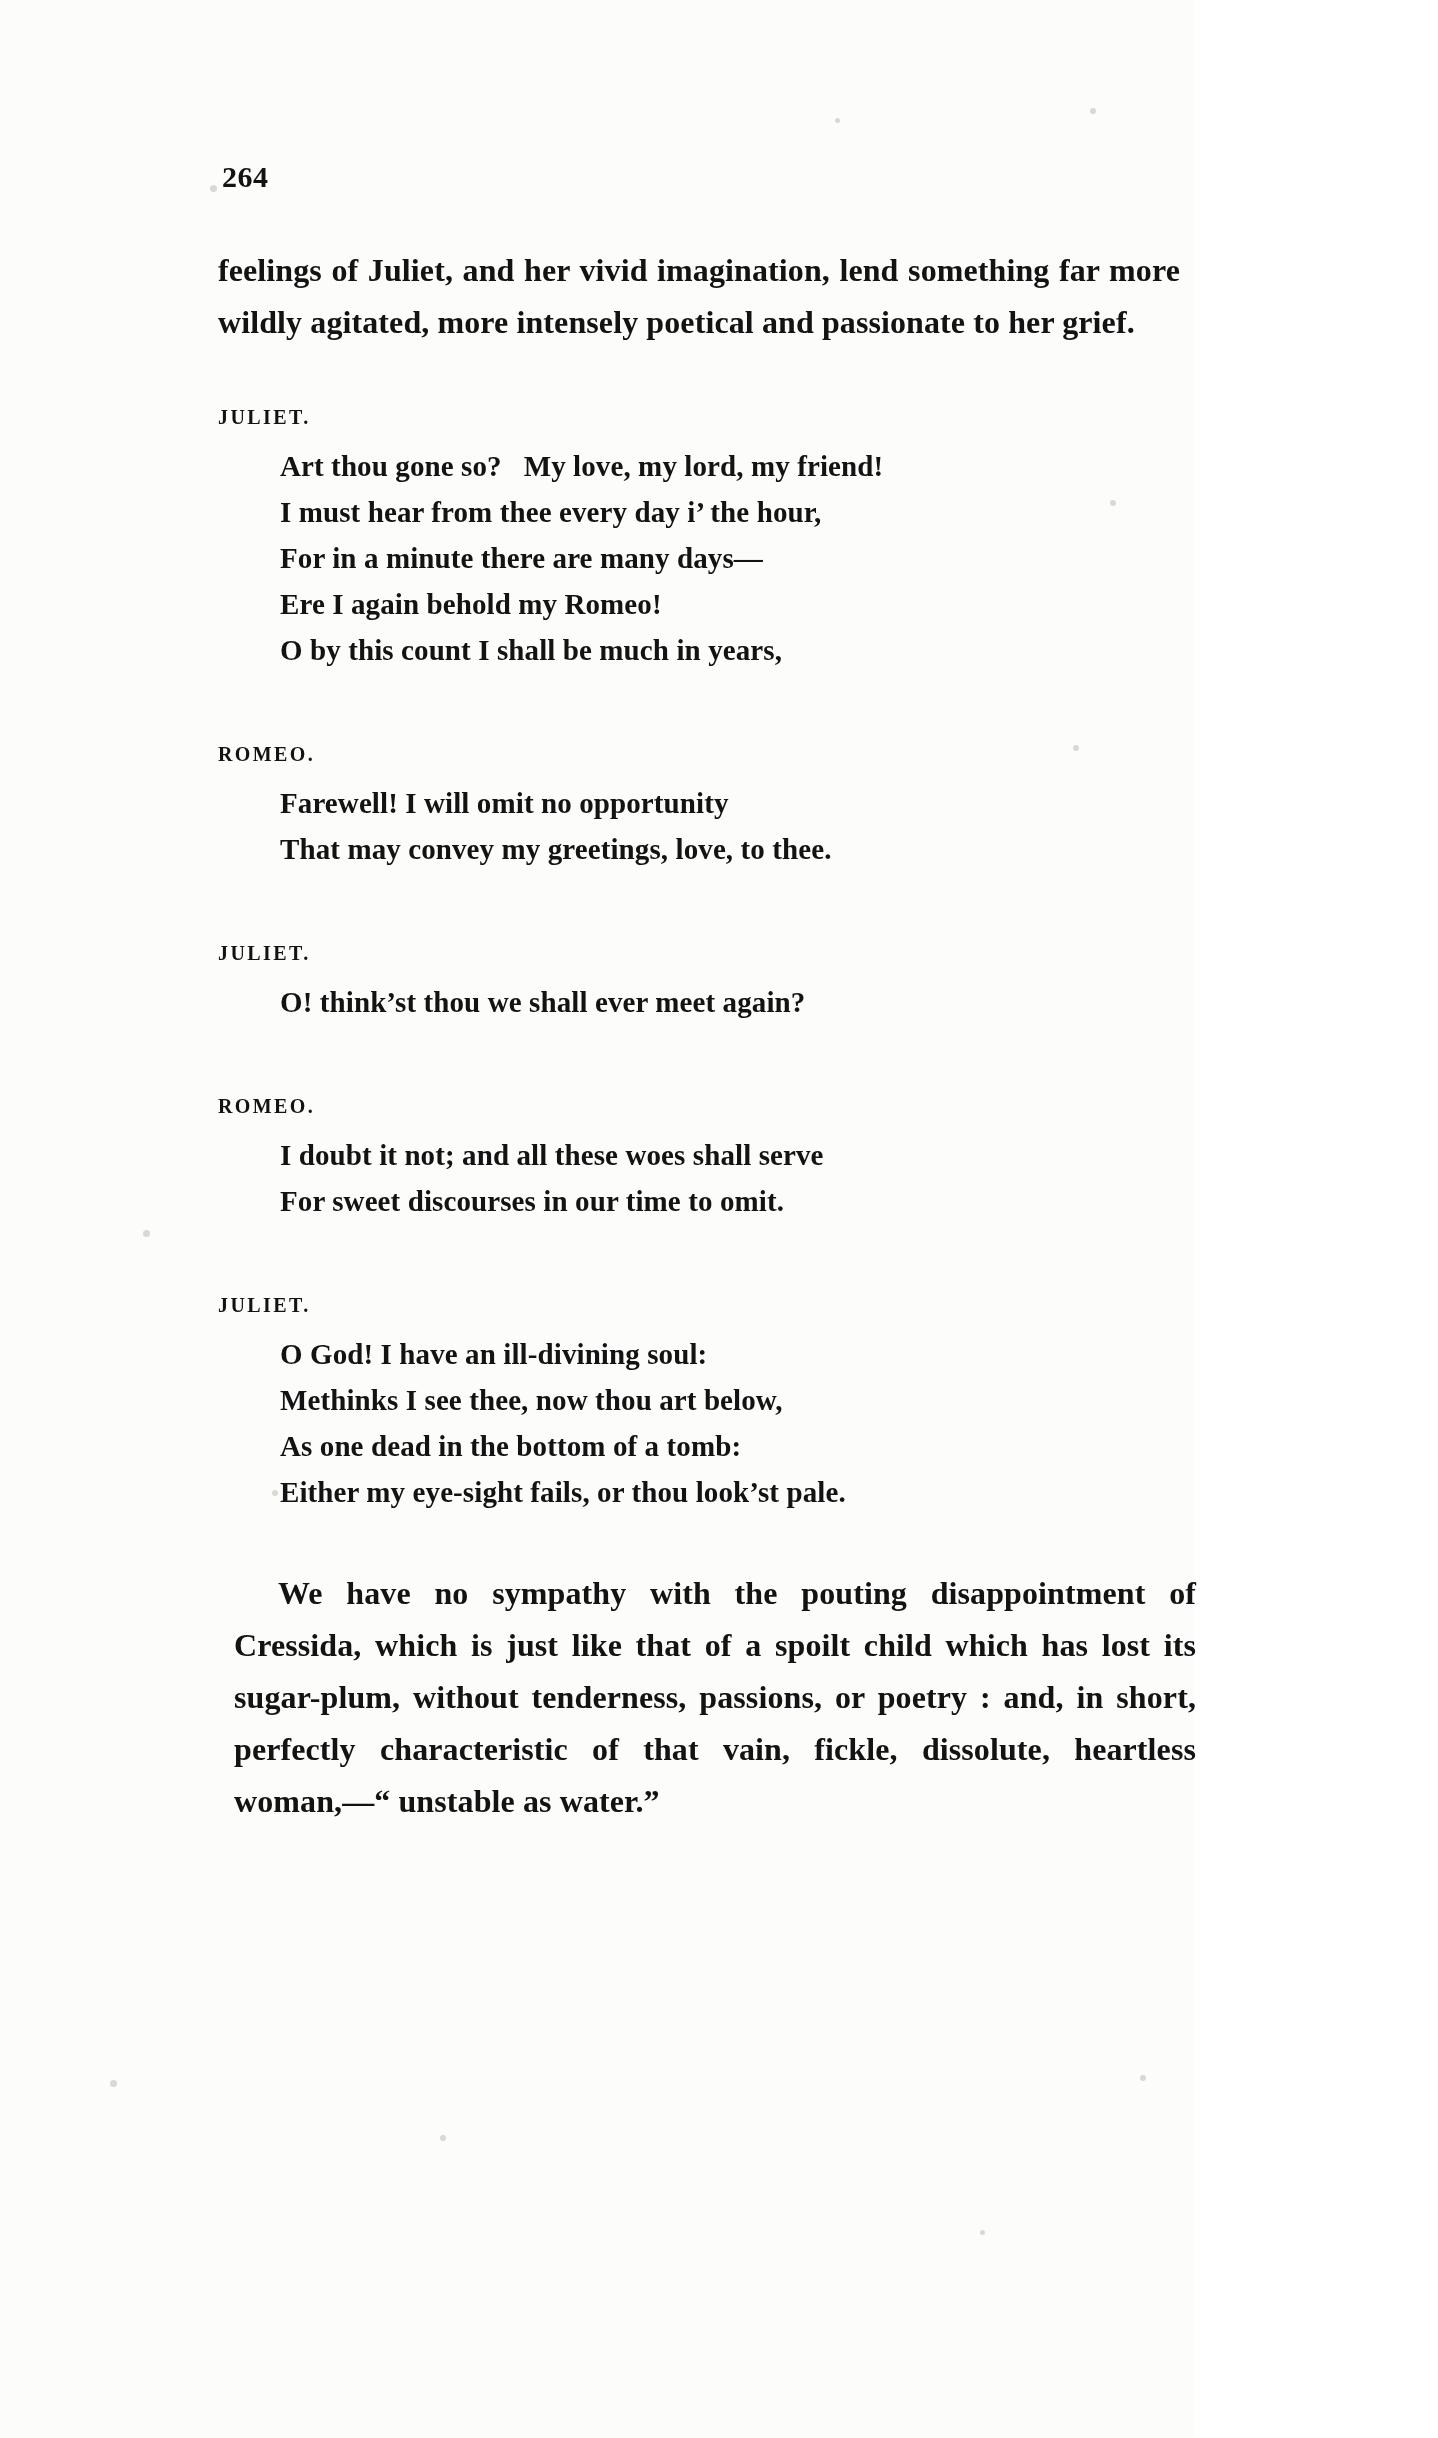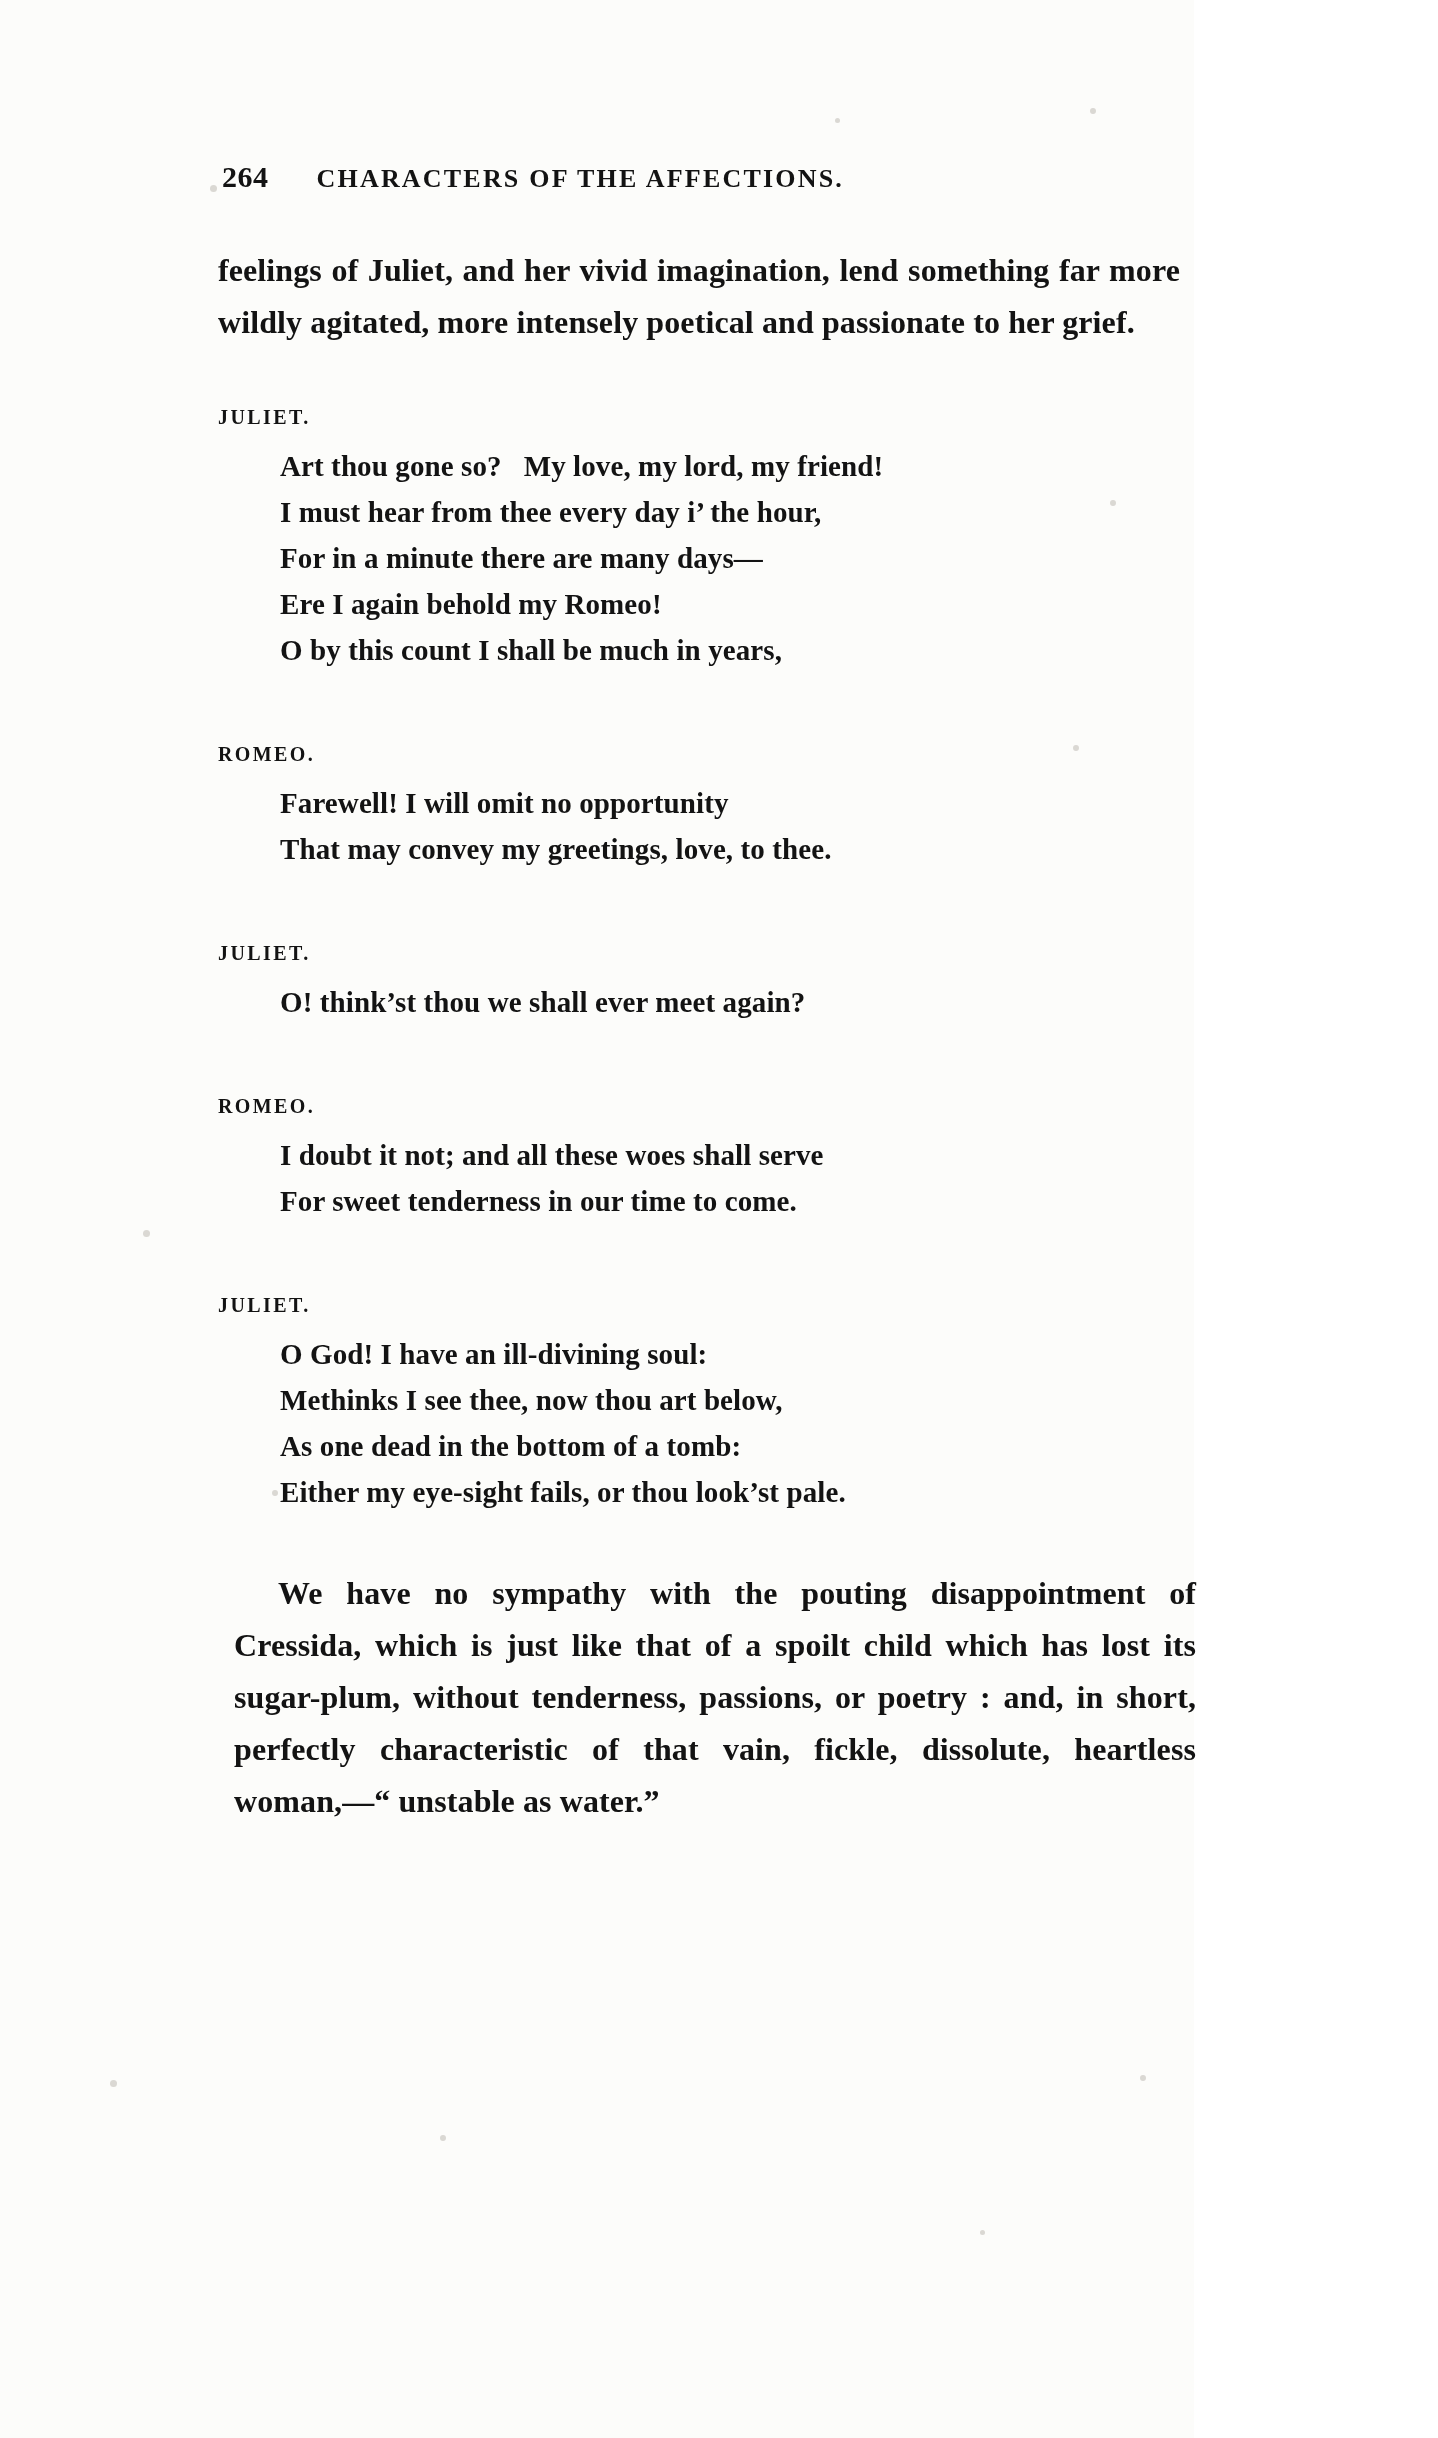--- a/index.html
+++ b/index.html
@@ -115,21 +115,20 @@
   <div class="speckle" style="left:272px;top:1490px;width:6px;height:6px;"></div>
   <div class="speckle" style="left:110px;top:2080px;width:7px;height:7px;"></div>
   <div class="speckle" style="left:440px;top:2135px;width:6px;height:6px;"></div>
   <div class="speckle" style="left:1140px;top:2075px;width:6px;height:6px;"></div>
   <div class="speckle" style="left:980px;top:2230px;width:5px;height:5px;"></div>
 
   <div class="content">
 
     <div class="header">
       <div class="folio">264</div>
-      <div class="running-title">CHARACTERS OF THE AFFECTIONS.</div>
     </div>
 
     <p class="para first-block body-serif">feelings of Juliet, and her vivid imagination, lend something far more wildly agitated, more intensely poetical and passionate to her grief.</p>
 
     <div class="verse-block">
       <div class="speaker">JULIET.</div>
       <div class="verse-lines">
         <div class="verse-line">Art thou gone so?   My love, my lord, my friend!</div>
         <div class="verse-line">I must hear from thee every day i’ the hour,</div>
         <div class="verse-line">For in a minute there are many days—</div>
@@ -156,21 +155,21 @@
         <div class="verse-line">O! think’st thou we shall ever meet again?</div>
       </div>
     </div>
 
     <div class="gap-sm"></div>
 
     <div class="verse-block">
       <div class="speaker">ROMEO.</div>
       <div class="verse-lines">
         <div class="verse-line">I doubt it not; and all these woes shall serve</div>
-        <div class="verse-line">For sweet tenderness in our time to come.</div>
+        <div class="verse-line">For sweet discourses in our time to omit.</div>
       </div>
     </div>
 
     <div class="gap-sm"></div>
 
     <div class="verse-block">
       <div class="speaker">JULIET.</div>
       <div class="verse-lines">
         <div class="verse-line">O God! I have an ill-divining soul:</div>
         <div class="verse-line">Methinks I see thee, now thou art below,</div>

